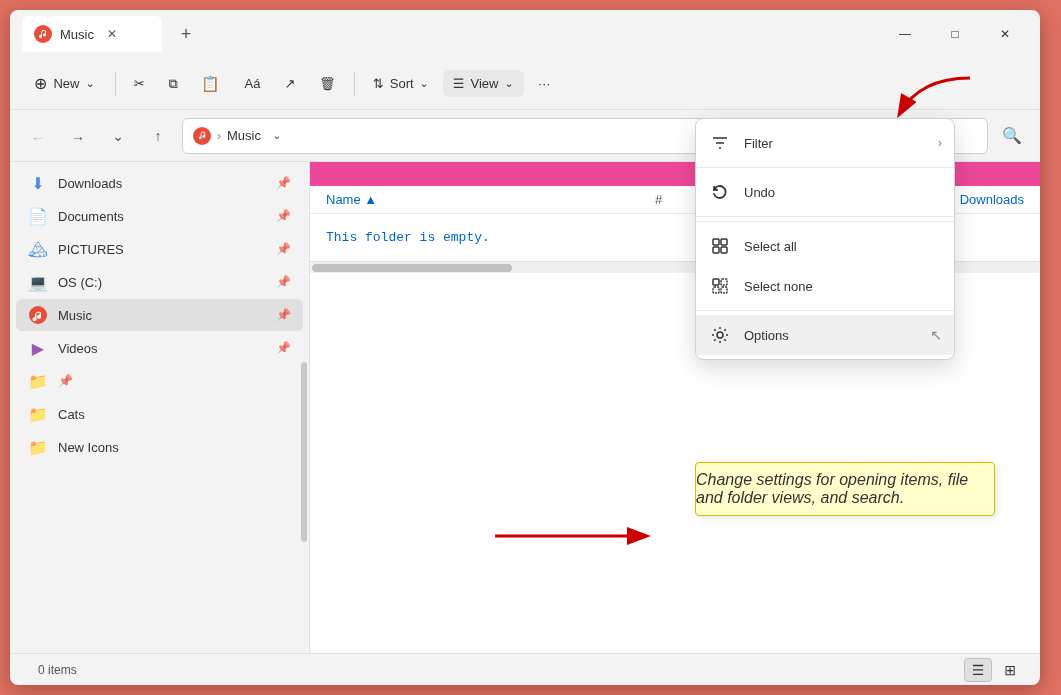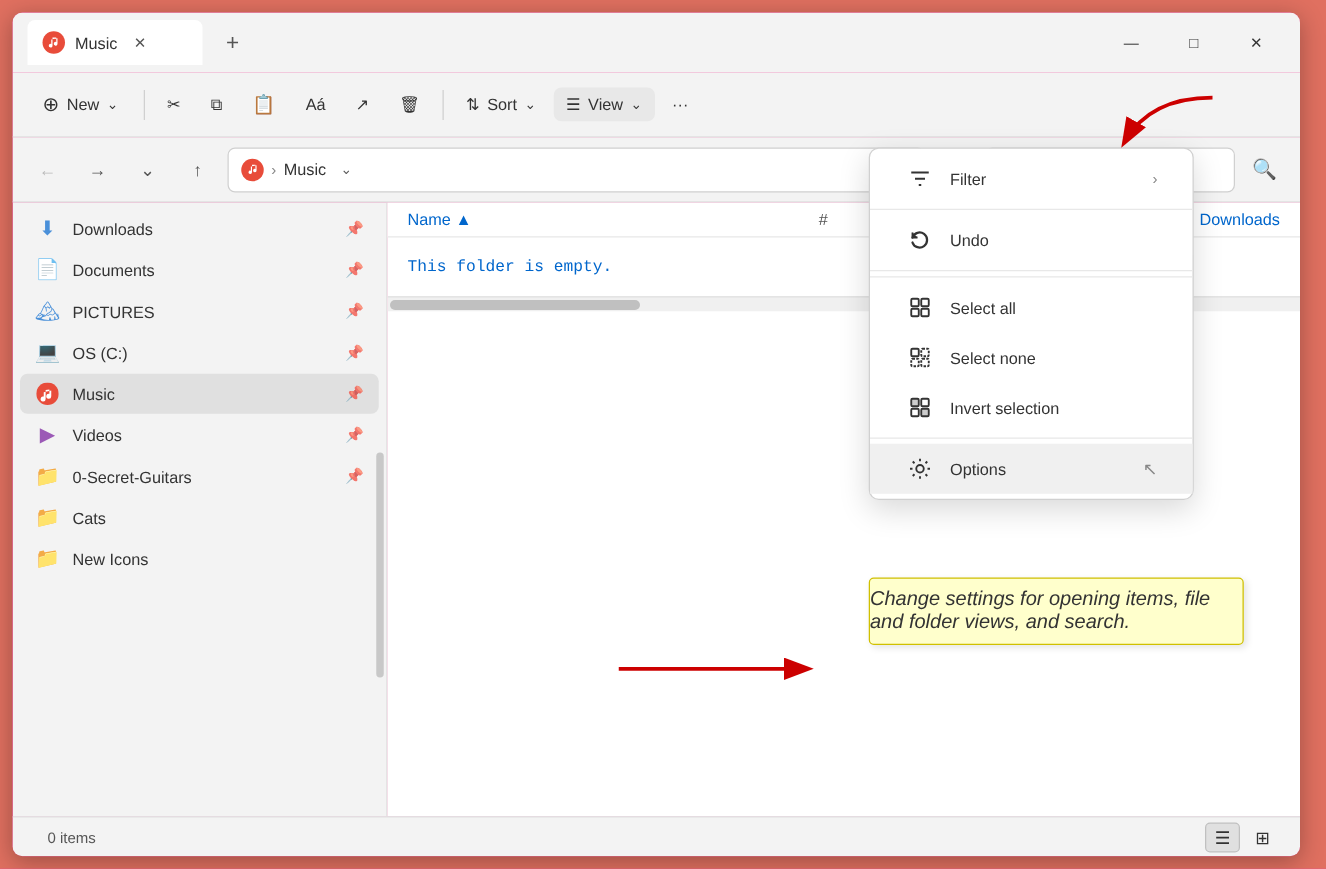--- a/index.html
+++ b/index.html
@@ -282,20 +282,21 @@
       color: #888;
       font-size: 12px;
       opacity: 0.7;
     }
     
     .file-area {
       flex: 1;
       overflow-y: auto;
       background: white;
       position: relative;
+      margin-top: 24px;
     }
     .file-list-header {
       display: flex;
       align-items: center;
       padding: 6px 16px;
       border-bottom: 1px solid #e8e8e8;
       background: white;
       position: sticky;
       top: 0;
     }
@@ -318,21 +319,21 @@
       background: white;
       border: 1px solid #d0d0d0;
       border-radius: 8px;
       box-shadow: 0 8px 24px rgba(0,0,0,0.15);
       z-index: 100;
       padding: 4px 0;
     }
     .menu-item {
       display: flex;
       align-items: center;
-      padding: 8px 28px;
+      padding: 8px 12px;
       cursor: pointer;
       gap: 12px;
       position: relative;
     }
     .menu-item-icon {
       width: 24px;
       height: 24px;
       display: flex;
       align-items: center;
       justify-content: center;
@@ -571,21 +572,20 @@
         <span class="sidebar-item-label">Music</span>
         <span class="sidebar-pin">📌</span>
       </div>
       <div class="sidebar-item">
         <div class="sidebar-item-icon" style="color:#9b59b6;">▶</div>
         <span class="sidebar-item-label">Videos</span>
         <span class="sidebar-pin">📌</span>
       </div>
       <div class="sidebar-item">
         <div class="sidebar-item-icon" style="color:#f0b429;">📁</div>
-        <span class="sidebar-item-label">0-Secret-Guitars</span>
         <span class="sidebar-pin">📌</span>
       </div>
       <div class="sidebar-item">
         <div class="sidebar-item-icon" style="color:#f0b429;">📁</div>
         <span class="sidebar-item-label">Cats</span>
       </div>
       <div class="sidebar-item">
         <div class="sidebar-item-icon" style="color:#f0b429;">📁</div>
         <span class="sidebar-item-label">New Icons</span>
       </div>
@@ -662,31 +662,20 @@
       <div class="menu-item-icon">
         <svg width="18" height="18" viewBox="0 0 18 18" fill="none" stroke="#333" stroke-width="1.5">
             <rect x="2" y="2" width="6" height="6" rx="1"></rect>
             <rect x="10" y="2" width="6" height="6" rx="1" stroke-dasharray="2,1"></rect>
             <rect x="2" y="10" width="6" height="6" rx="1" stroke-dasharray="2,1"></rect>
             <rect x="10" y="10" width="6" height="6" rx="1" stroke-dasharray="2,1"></rect>
           </svg>
       </div>
       <span class="menu-item-label">Select none</span>
     </div>
-    <div class="menu-item">
-      <div class="menu-item-icon">
-        <svg width="18" height="18" viewBox="0 0 18 18" fill="none" stroke="#333" stroke-width="1.5">
-            <rect x="2" y="2" width="6" height="6" rx="1" fill="#ccc"></rect>
-            <rect x="10" y="2" width="6" height="6" rx="1"></rect>
-            <rect x="2" y="10" width="6" height="6" rx="1"></rect>
-            <rect x="10" y="10" width="6" height="6" rx="1" fill="#ccc"></rect>
-          </svg>
-      </div>
-      <span class="menu-item-label">Invert selection</span>
-    </div>
     <div class="menu-separator"></div>
     <div class="menu-item highlighted">
       <div class="menu-item-icon">
         <svg width="18" height="18" viewBox="0 0 18 18" fill="none" stroke="#333" stroke-width="1.5">
             <circle cx="9" cy="9" r="3"></circle>
             <path d="M9 1v2M9 15v2M1 9h2M15 9h2M3.2 3.2l1.4 1.4M13.4 13.4l1.4 1.4M14.8 3.2l-1.4 1.4M4.6 13.4l-1.4 1.4"></path>
           </svg>
       </div>
       <span class="menu-item-label">Options</span>
 

